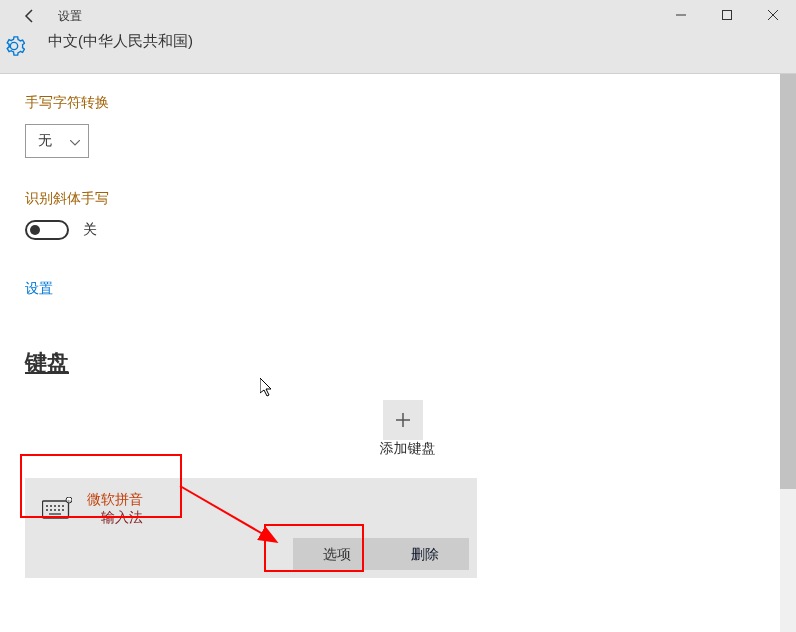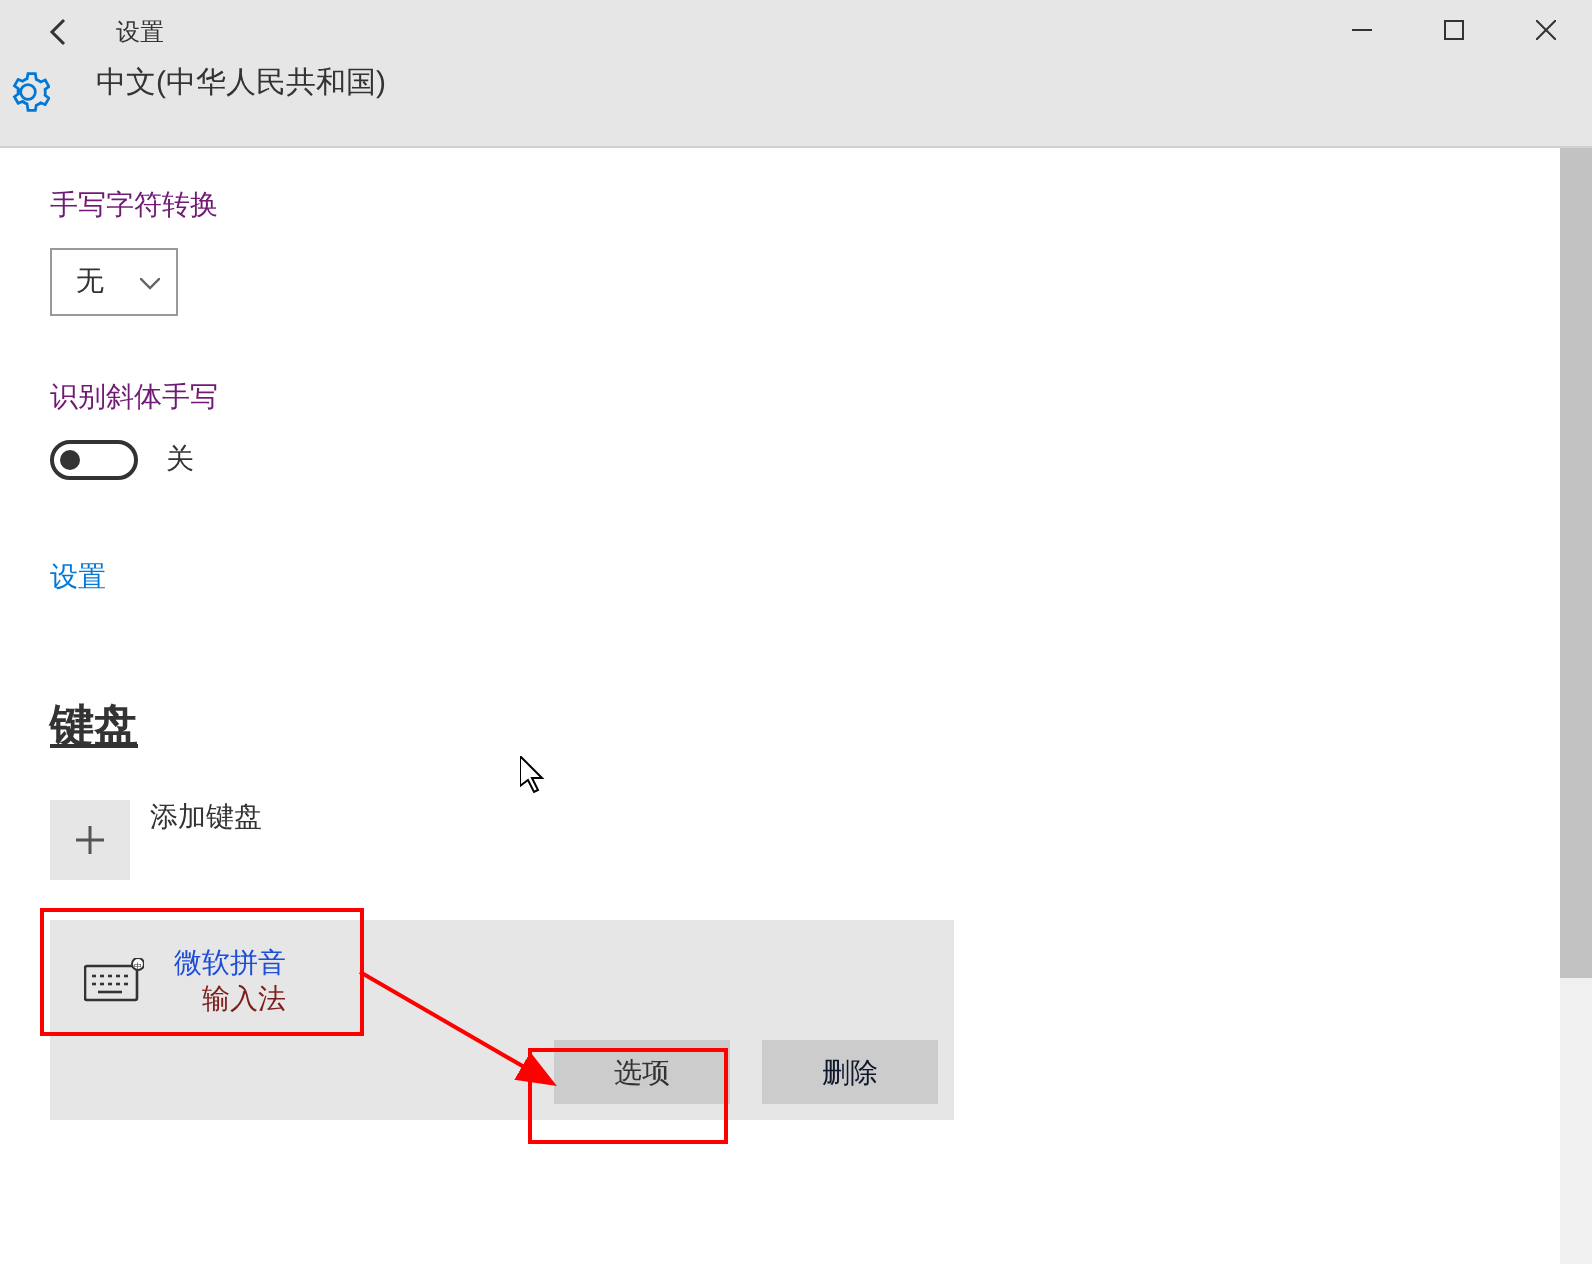--- a/index.html
+++ b/index.html
@@ -11,49 +11,49 @@
     .title-text { margin-left: 16px; font-size: 12px; color: #333; }
     .window-controls { position: absolute; right: 0; top: 0; display: flex; }
     .win-ctrl { width: 46px; height: 30px; display: flex; align-items: center; justify-content: center; cursor: pointer; }
     
     .subheader { height: 42px; display: flex; padding-left: 0; }
     .gear-wrap { width: 28px; height: 28px; display: flex; align-items: center; justify-content: center; }
     .page-title { margin-left: 20px; font-size: 15px; color: #333; }
     
     .content { padding: 20px 0 0 25px; width: 780px; height: 555px; background: #fff; overflow-y: auto; position: relative; }
     
-    .setting-label { font-size: 14px; color: #701a75; margin-bottom: 12px; }
+    .setting-label { font-size: 14px; color: #a16207; margin-bottom: 12px; }
     
     .dropdown { width: 64px; height: 34px; border: 1px solid #999; display: flex; align-items: center; padding: 0 8px 0 12px; cursor: pointer; justify-content: space-between; }
     .dropdown-text { font-size: 14px; color: #333; }
     .dropdown-chevron { color: #666; }
     
     .section { margin-bottom: 32px; }
     
     .toggle-row { display: flex; align-items: center; }
     .toggle { width: 44px; height: 20px; border: 2px solid #333; border-radius: 10px; position: relative; cursor: pointer; }
     .toggle-thumb { width: 10px; height: 10px; background: #333; border-radius: 50%; position: absolute; top: 3px; left: 3px; }
     .toggle-label { margin-left: 14px; font-size: 14px; color: #333; }
     
     .link { color: #0078d7; font-size: 14px; margin-top: 8px; display: inline-block; cursor: pointer; }
     
     .section-heading { font-size: 22px; font-weight: 600; color: #333; margin-bottom: 22px; text-decoration: underline; }
     
-    .add-row { display: flex; align-items: flex-start; margin-bottom: 20px; cursor: pointer; }
+    .add-row { display: flex; align-items: center; margin-bottom: 20px; cursor: pointer; flex-direction: column; }
     .add-btn { width: 40px; height: 40px; background: #e6e6e6; display: flex; align-items: center; justify-content: center; font-size: 20px; color: #555; }
     .add-label { margin-left: 10px; font-size: 14px; color: #333; }
     
     .keyboard-item { background: #e6e6e6; width: 452px; padding: 0; }
     .keyboard-main { display: flex; align-items: center; padding: 12px 16px; height: 60px; position: relative; }
     .keyboard-icon { width: 32px; height: 24px; display: flex; align-items: center; justify-content: center; }
     .keyboard-info { margin-left: 14px; }
-    .keyboard-name { font-size: 14px; color: #1d4ed8; line-height: 18px; }
+    .keyboard-name { font-size: 14px; color: #c2410c; line-height: 18px; }
     .keyboard-sub { font-size: 14px; color: #7f1d1d; line-height: 18px; text-align: right; }
     
-    .keyboard-actions { display: flex; gap: 16px; padding: 0 8px 8px 0; justify-content: flex-end; margin-left: 16px; }
+    .keyboard-actions { display: flex; gap: 0; padding: 0 8px 8px 0; justify-content: flex-end; margin-left: 16px; }
     .action-btn { width: 88px; height: 32px; background: #cccccc; border: none; font-size: 14px; color: #333; cursor: pointer; text-align: center; line-height: 32px; }
     .action-btn.disabled { color: #0f172a; cursor: default; }
     
     .highlight-box { position: absolute; border: 2px solid #ff0000; pointer-events: none; }
     .highlight-1 { left: 20px; top: 454px; width: 162px; height: 64px; }
     .highlight-2 { left: 264px; top: 524px; width: 100px; height: 48px; }
     
     .arrow-svg { position: absolute; left: 130px; top: 466px; pointer-events: none; }
     
     .cursor { position: absolute; left: 260px; top: 378px; pointer-events: none; }

